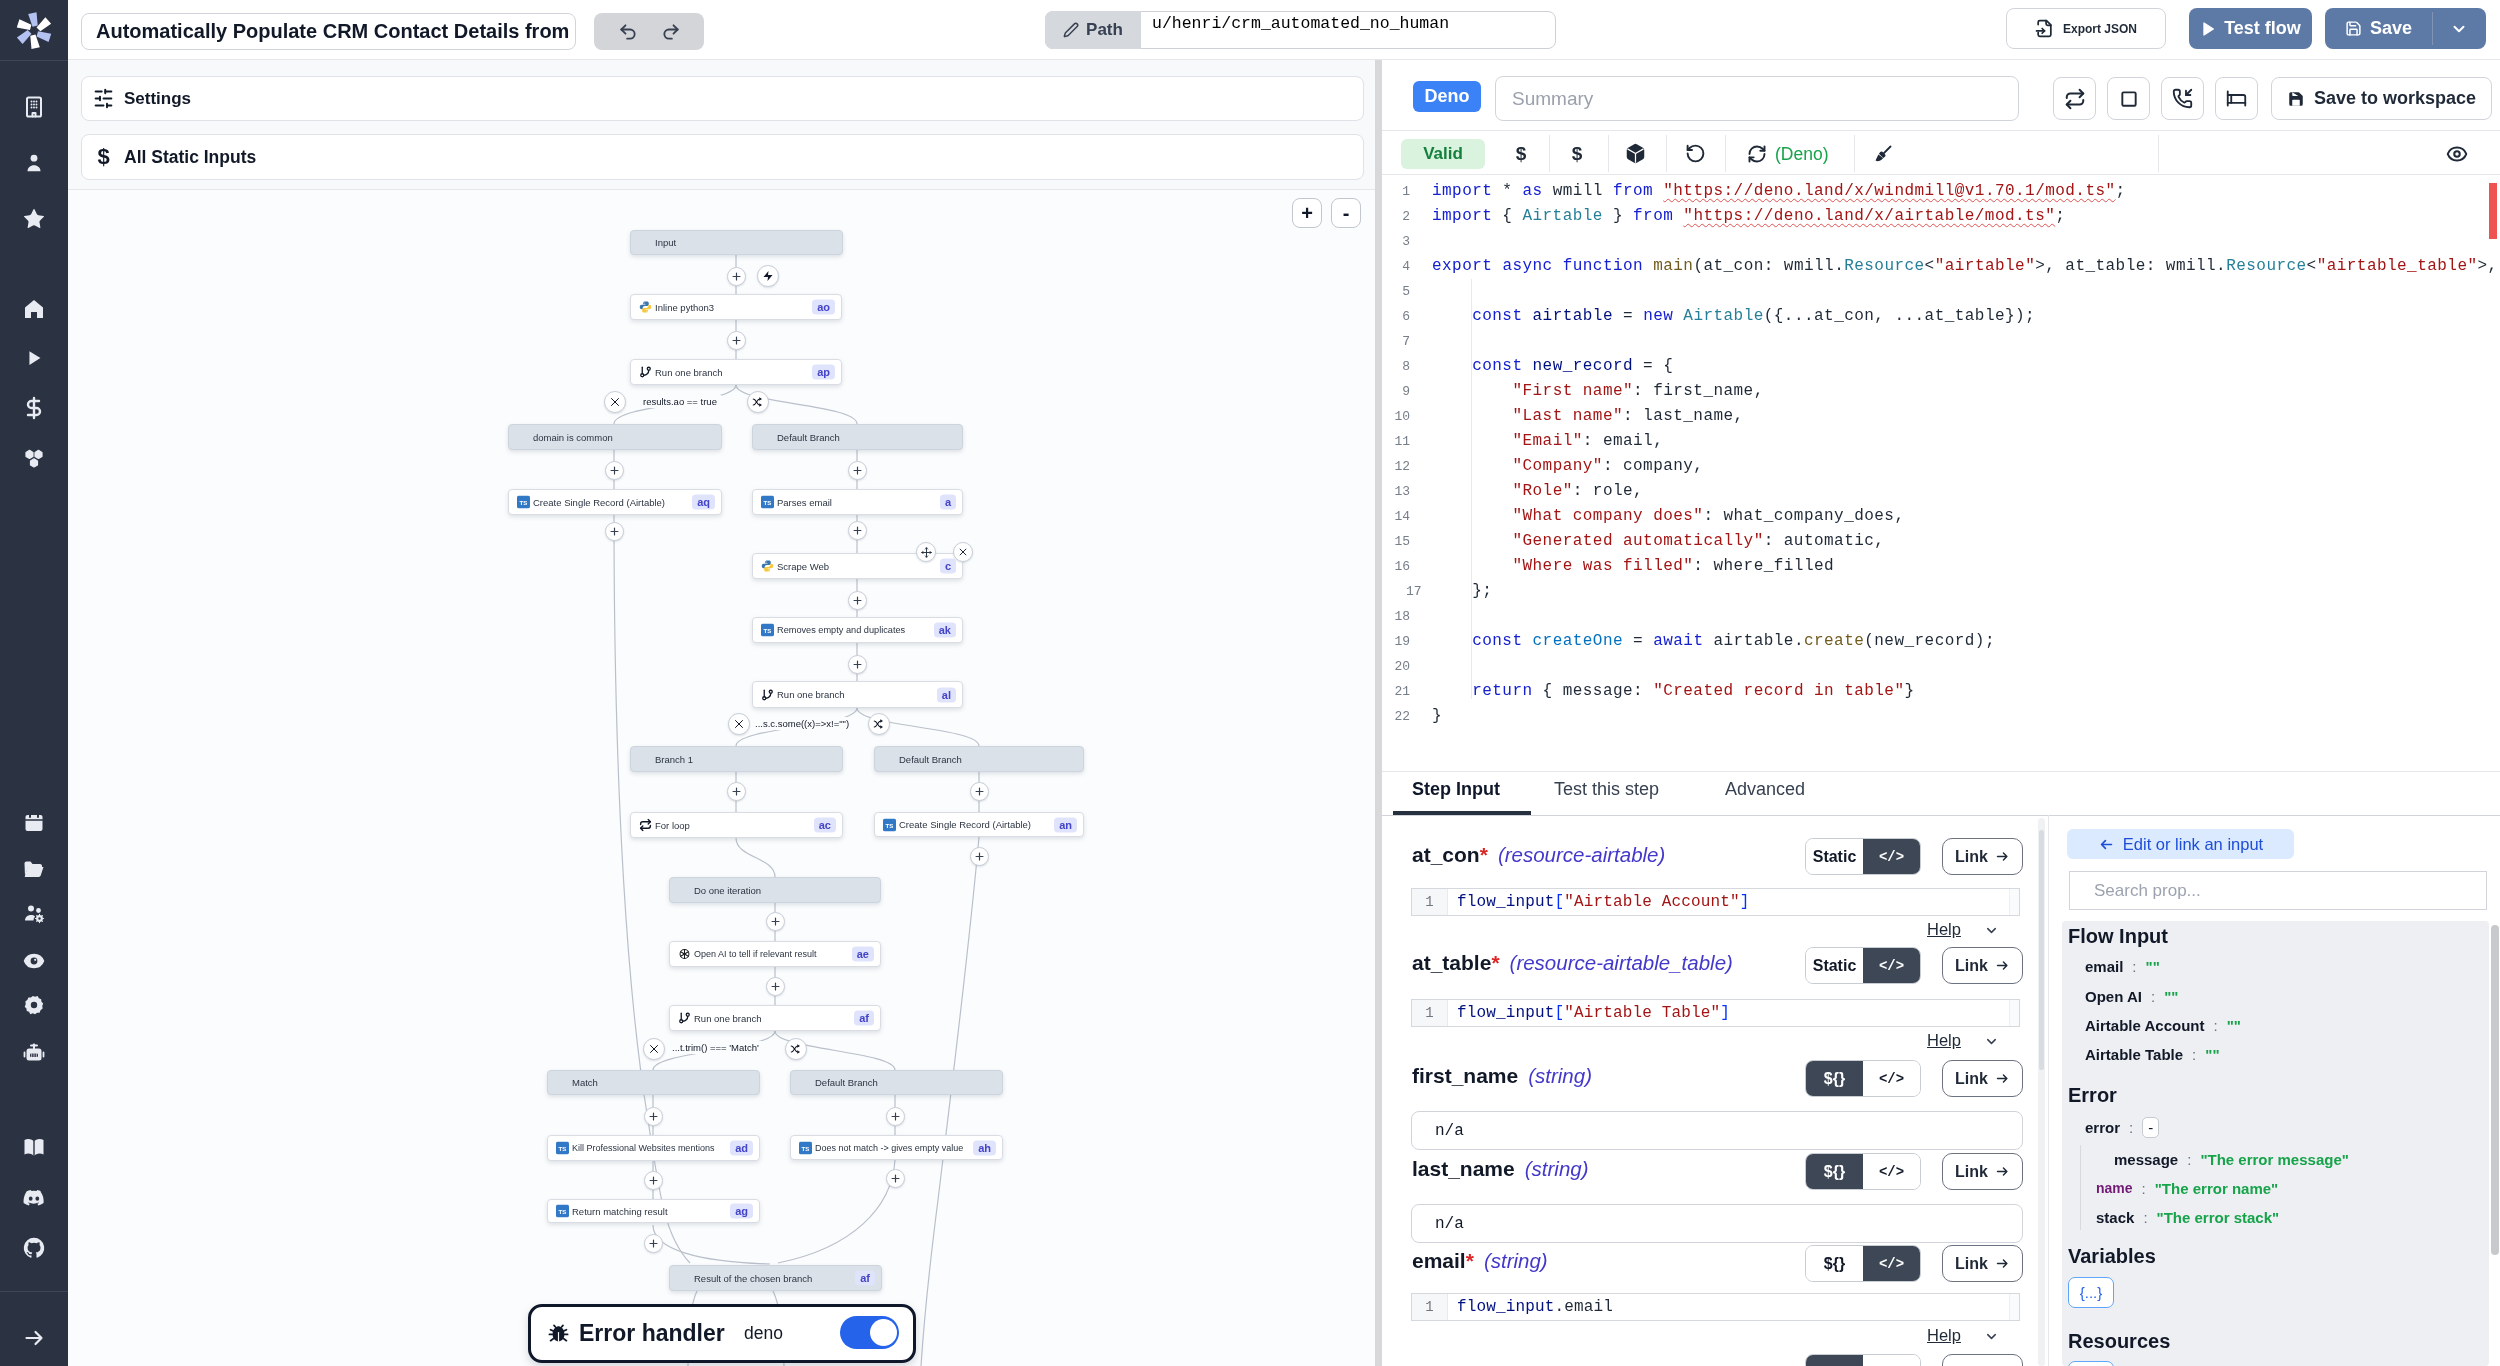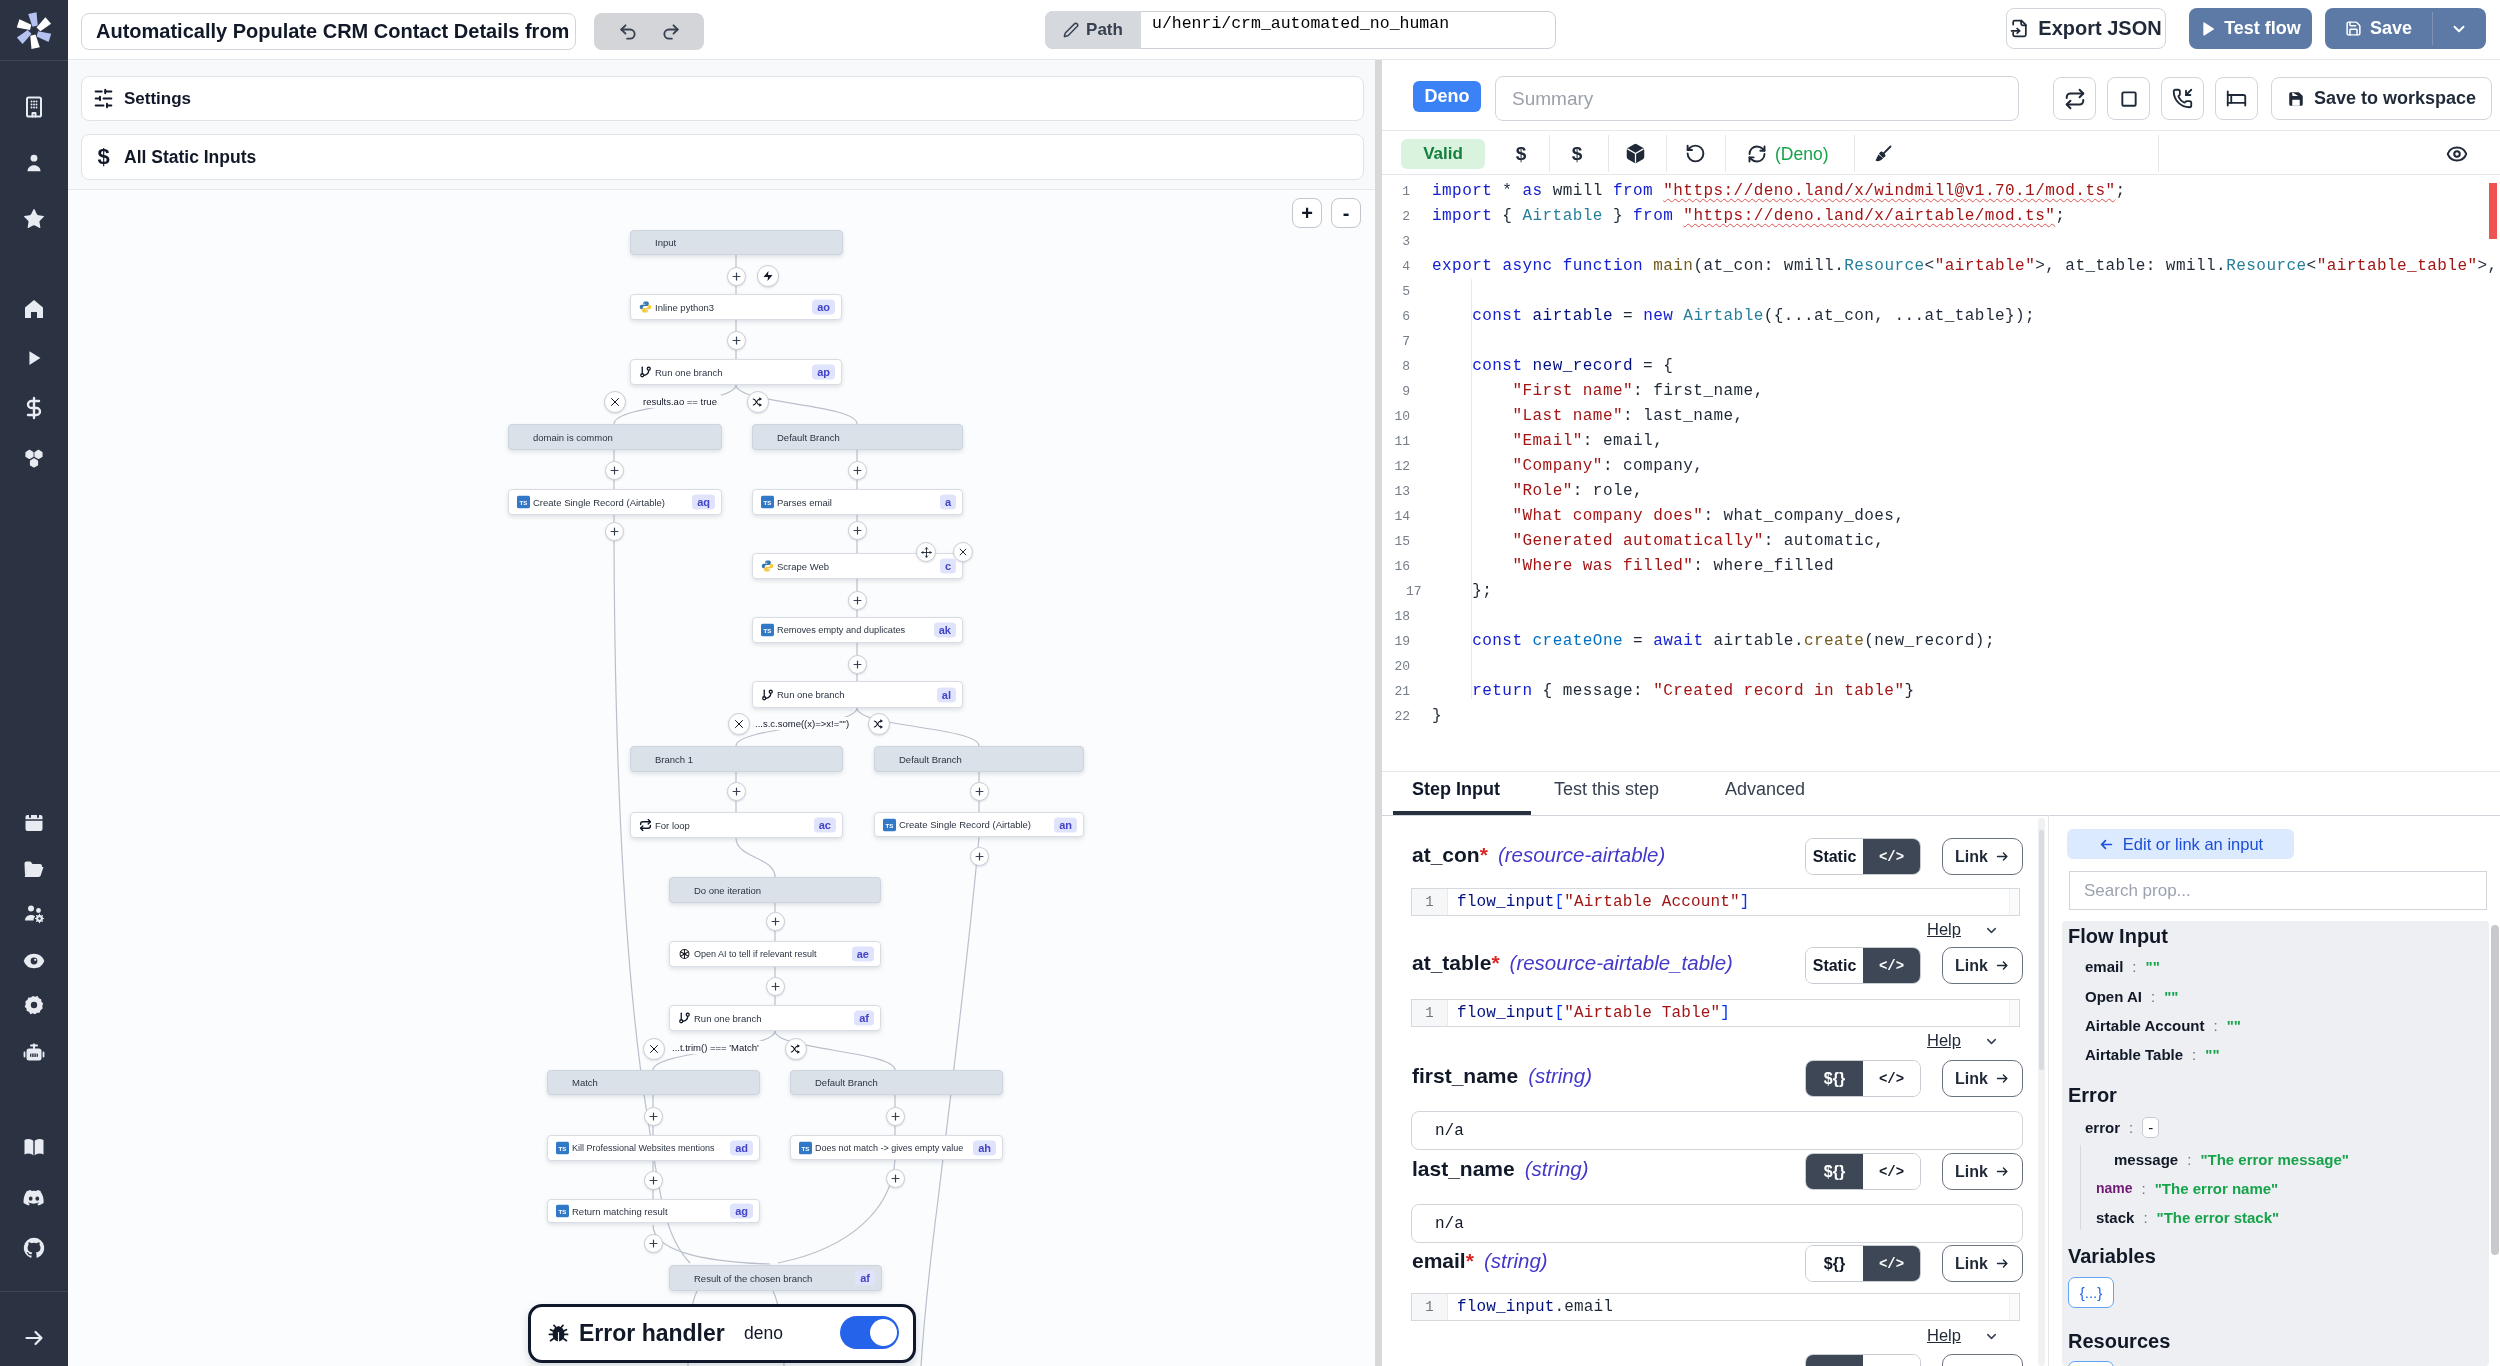--- a/index.html
+++ b/index.html
@@ -149,21 +149,21 @@
     </svg>
   </div>
 <div style="position:absolute;left:1045px;top:11px;width:511px;height:38px;border:1px solid #cdd1d7;border-radius:8px;background:#fff;z-index:21;overflow:hidden;"></div>
 <div style="position:absolute;left:1045px;top:11px;width:96px;height:38px;background:#d5d8dd;border-radius:8px 0 0 8px;z-index:22;display:flex;align-items:center;justify-content:center;gap:7px;font-size:17px;font-weight:bold;color:#374151;">
     <svg width="16" height="16" viewBox="0 0 24 24" fill="none" stroke="#374151" stroke-width="2.2" stroke-linecap="round" stroke-linejoin="round">
       <path d="M21.174 6.812a1 1 0 0 0-3.986-3.987L3.842 16.174a2 2 0 0 0-.5.83l-1.321 4.352a.5.5 0 0 0 .623.622l4.353-1.32a2 2 0 0 0 .83-.497z"></path>
     </svg>
     <span>Path</span>
   </div>
 <div style="position:absolute;left:1152px;top:11px;width:400px;height:24px;z-index:22;display:flex;align-items:center;font-family:'Liberation Mono',monospace;font-size:16.5px;color:#000000;">u/henri/crm_automated_no_human</div>
-<div style="position:absolute;left:2006px;top:8px;width:160px;height:41px;border:1px solid #d1d5db;border-radius:8px;background:#fff;z-index:21;display:flex;align-items:center;justify-content:center;gap:9px;font-size:20px;font-weight:bold;color:#1f2937;">
+<div style="position:absolute;left:2006px;top:8px;width:160px;height:41px;border:1px solid #d1d5db;border-radius:8px;background:#fff;z-index:21;display:flex;align-items:center;justify-content:center;gap:9px;font-size:12px;font-weight:bold;color:#1f2937;">
     <svg width="19" height="19" viewBox="0 0 24 24" fill="none" stroke="#1f2937" stroke-width="2.2" stroke-linecap="round" stroke-linejoin="round">
       <path d="M14 2v4a2 2 0 0 0 2 2h4"></path>
       <path d="M4 7V4a2 2 0 0 1 2-2h8.5L20 7.5V20a2 2 0 0 1-2 2H6a2 2 0 0 1-2-2v-3"></path>
       <path d="M2 15h10"></path>
       <path d="m9 12 3 3-3 3"></path>
     </svg>
     <span>Export JSON</span>
   </div>
 <div style="position:absolute;left:2189px;top:8px;width:123px;height:41px;background:#5d79a5;border-radius:8px;z-index:21;display:flex;align-items:center;justify-content:center;gap:8px;font-size:18px;font-weight:bold;color:#fff;">
     <svg width="16" height="16" viewBox="0 0 24 24" fill="#ffffff" stroke="#ffffff" stroke-width="2" stroke-linecap="round" stroke-linejoin="round">
@@ -828,21 +828,21 @@
   </div>
 <div style="position:absolute;left:2038px;top:818px;width:7px;height:548px;background:#f0f1f3;z-index:13;border-radius:4px;"></div>
 <div style="position:absolute;left:2039px;top:830px;width:5px;height:240px;background:#d8dbdf;z-index:14;border-radius:3px;"></div>
 <div style="position:absolute;left:2048px;top:815px;width:1px;height:551px;background:#e5e7eb;z-index:13;"></div>
 <div style="position:absolute;left:2067px;top:829px;width:227px;height:30px;background:#dbeafe;border-radius:6px;z-index:13;display:flex;align-items:center;justify-content:center;gap:8px;font-size:16.5px;color:#1d4ed8;">
     <svg width="17" height="17" viewBox="0 0 24 24" fill="none" stroke="#1d4ed8" stroke-width="2.3" stroke-linecap="round" stroke-linejoin="round">
       <path d="M19 12H5M10.5 6.5 5 12l5.5 5.5"></path>
     </svg>
     <span>Edit or link an input</span>
   </div>
-<div style="position:absolute;left:2069px;top:871px;width:418px;height:39px;border:1px solid #d1d5db;border-radius:0;z-index:13;display:flex;align-items:center;padding-left:14px;font-size:17px;color:#9ca3af;">Search prop...</div>
+<div style="position:absolute;left:2069px;top:871px;width:418px;height:39px;border:1px solid #d1d5db;border-radius:0;z-index:13;display:flex;align-items:center;padding-left:24px;font-size:17px;color:#9ca3af;">Search prop...</div>
 <div style="position:absolute;left:2062px;top:921px;width:427px;height:445px;background:#edeff2;border-radius:4px;z-index:13;"></div>
 <div style="position:absolute;left:2491px;top:925px;width:8px;height:330px;background:#c7c9cc;border-radius:4px;z-index:14;"></div>
 <div style="position:absolute;left:2068px;top:925px;width:300px;height:24px;z-index:14;font-size:20px;font-weight:bold;color:#111827;">Flow Input</div>
 <div style="position:absolute;left:2085px;top:955px;width:380px;height:22px;z-index:14;display:flex;align-items:center;">
     <span style="font-size:15px;font-weight:bold;color:#111827;">email</span>
     <span style="font-size:15px;color:#6b7280;margin:0 9px;">:</span>
     <span style="font-size:15px;font-weight:bold;color:#16a34a;">""</span>
   </div>
 <div style="position:absolute;left:2085px;top:985px;width:380px;height:22px;z-index:14;display:flex;align-items:center;">
     <span style="font-size:15px;font-weight:bold;color:#111827;">Open AI</span>

